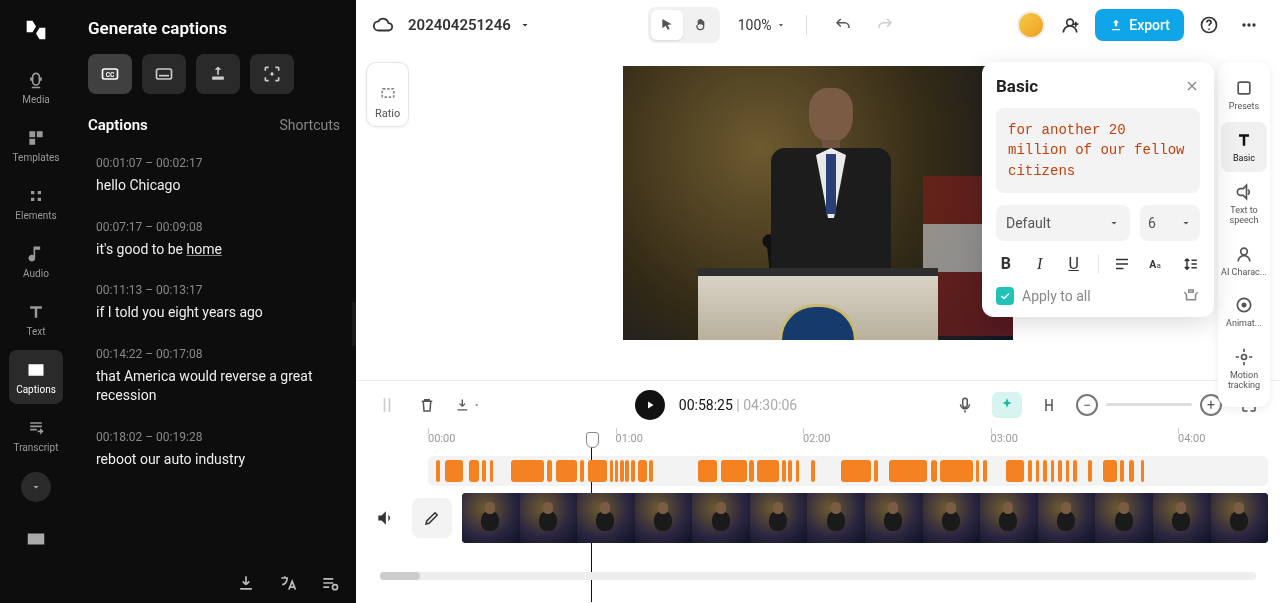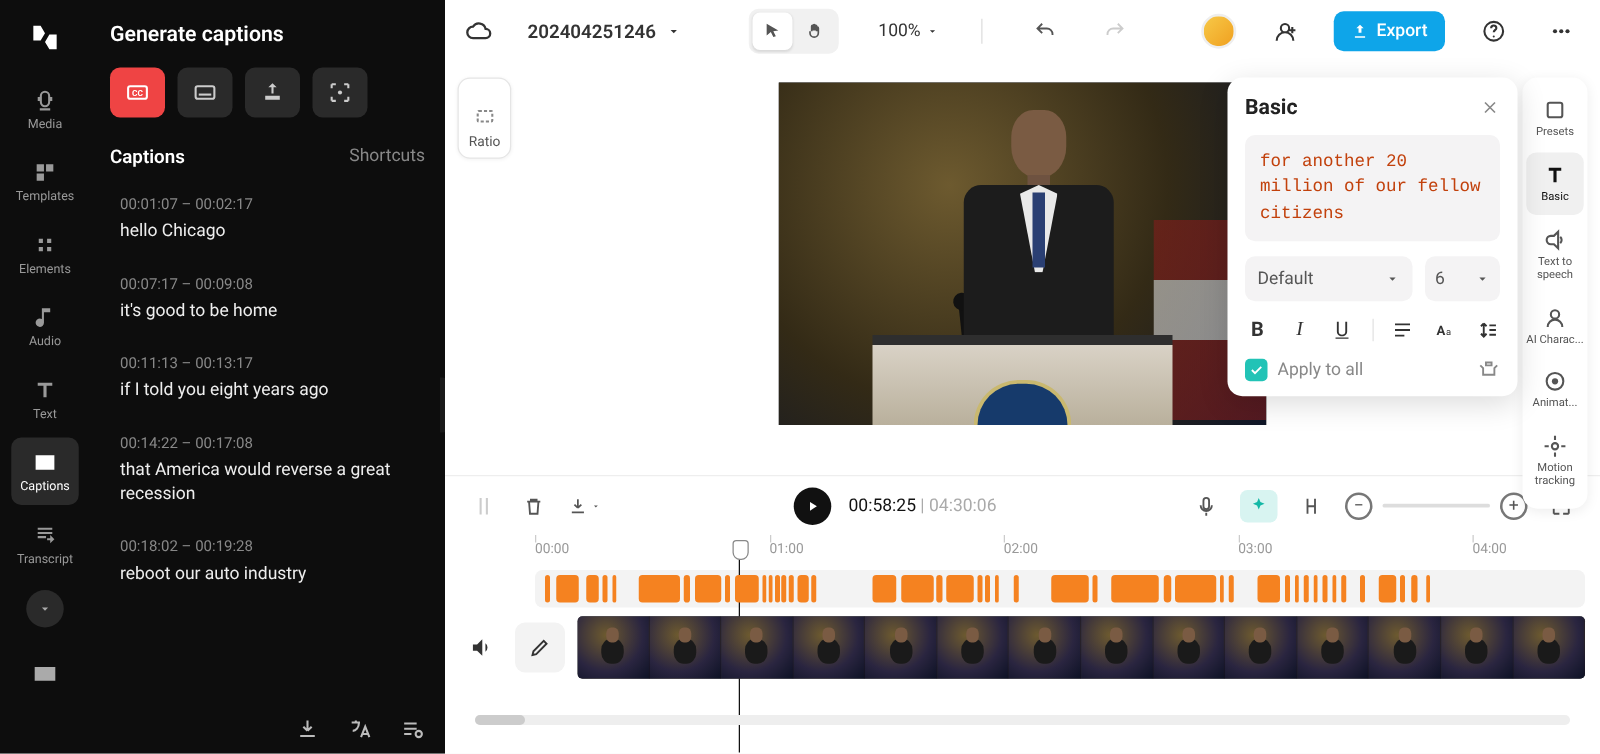--- a/index.html
+++ b/index.html
@@ -13,36 +13,36 @@
 .nav-item .label { font-size: 10px; margin-top: 4px; }
 .nav-item svg, .nav-rail .logo svg { fill: currentColor; }
 .nav-expand { width: 30px; height: 30px; background: #2a2a2a; border-radius: 50%; color:#aaa; display:flex; align-items:center; justify-content:center; margin-top:6px; cursor:pointer; }
 .nav-kb { color:#aaa; margin-top: 22px; cursor:pointer; }
 
 
 .left-panel { width: 284px; background: #0d0d0d; color: #fff; display: flex; flex-direction: column; padding: 18px 16px 10px 16px; position:relative; }
 .left-panel h1 { font-size: 17px; font-weight: 600; margin-bottom: 16px; }
 .caption-mode-row { display: flex; gap: 10px; margin-bottom: 22px; }
 .caption-mode-btn { width: 44px; height: 40px; background: #2a2a2a; border-radius: 8px; display:flex; align-items:center; justify-content:center; color:#ccc; cursor:pointer; }
-.caption-mode-btn.active { background: #ef4444; color:#fff; }
+.caption-mode-btn.active { background: #404040; color:#fff; }
 .cap-head-row { display:flex; justify-content:space-between; align-items:center; margin-bottom: 10px; }
 .cap-head-row .ttl { font-size: 15px; font-weight: 600; }
 .cap-head-row .shortcuts { color:#888; font-size: 14px; cursor:pointer; }
 .caption-list { flex: 1; overflow-y:auto; display:flex; flex-direction:column; gap: 0px; }
 .caption-item { padding: 12px 8px; border-radius:6px; cursor:pointer; }
 .caption-item .time { color: #888; font-size: 12px; margin-bottom: 6px; }
 .caption-item .text { color: #eee; font-size: 14px; line-height: 1.4; }
-.caption-item .text .uline { text-decoration-style: solid; text-decoration-color: #888; }
+.caption-item .text .uline { text-decoration: underline; text-decoration-style: solid; text-decoration-color: #888; }
 .left-footer { display:flex; justify-content:flex-end; gap:22px; padding-top:10px; color:#bbb; }
 .left-footer div { cursor:pointer; }
 .left-handle { position:absolute; right:-6px; top:50%; width:10px; height:44px; background:#1a1a1a; border-radius:0 8px 8px 0; }
 
 
 .main { flex:1; display:flex; flex-direction:column; background:#fff; position:relative; }
-.topbar { height:50px; display:flex; align-items:center; padding:0 16px; gap:24px; }
+.topbar { height:50px; display:flex; align-items:center; padding:0 16px; gap:10px; }
 .topbar .cloud { color:#333; }
 .topbar .proj { font-size:15px; font-weight:600; color:#333; margin-left:4px; cursor:pointer; display:flex; align-items:center; gap:8px; }
 .topbar .spacer { flex:1; }
 .tool-group { display:flex; background:#f1f1f1; border-radius:8px; padding:3px; gap:2px; }
 .tool-group .tbtn { width:32px; height:30px; display:flex;align-items:center;justify-content:center; border-radius:6px; color:#555; cursor:pointer; }
 .tool-group .tbtn.active { background:#fff; box-shadow:0 1px 2px rgba(0,0,0,.1); }
 .zoom-sel { font-size:14px; color:#333; cursor:pointer; display:flex; align-items:center; gap:4px; margin-left:8px; }
 .divider-v { width:1px; height:20px; background:#ddd; margin:0 10px; }
 .ticon { width:32px; height:32px; display:flex;align-items:center;justify-content:center; color:#555; cursor:pointer; border-radius:6px; }
 .ticon.disabled { color:#ccc; cursor:default; }

